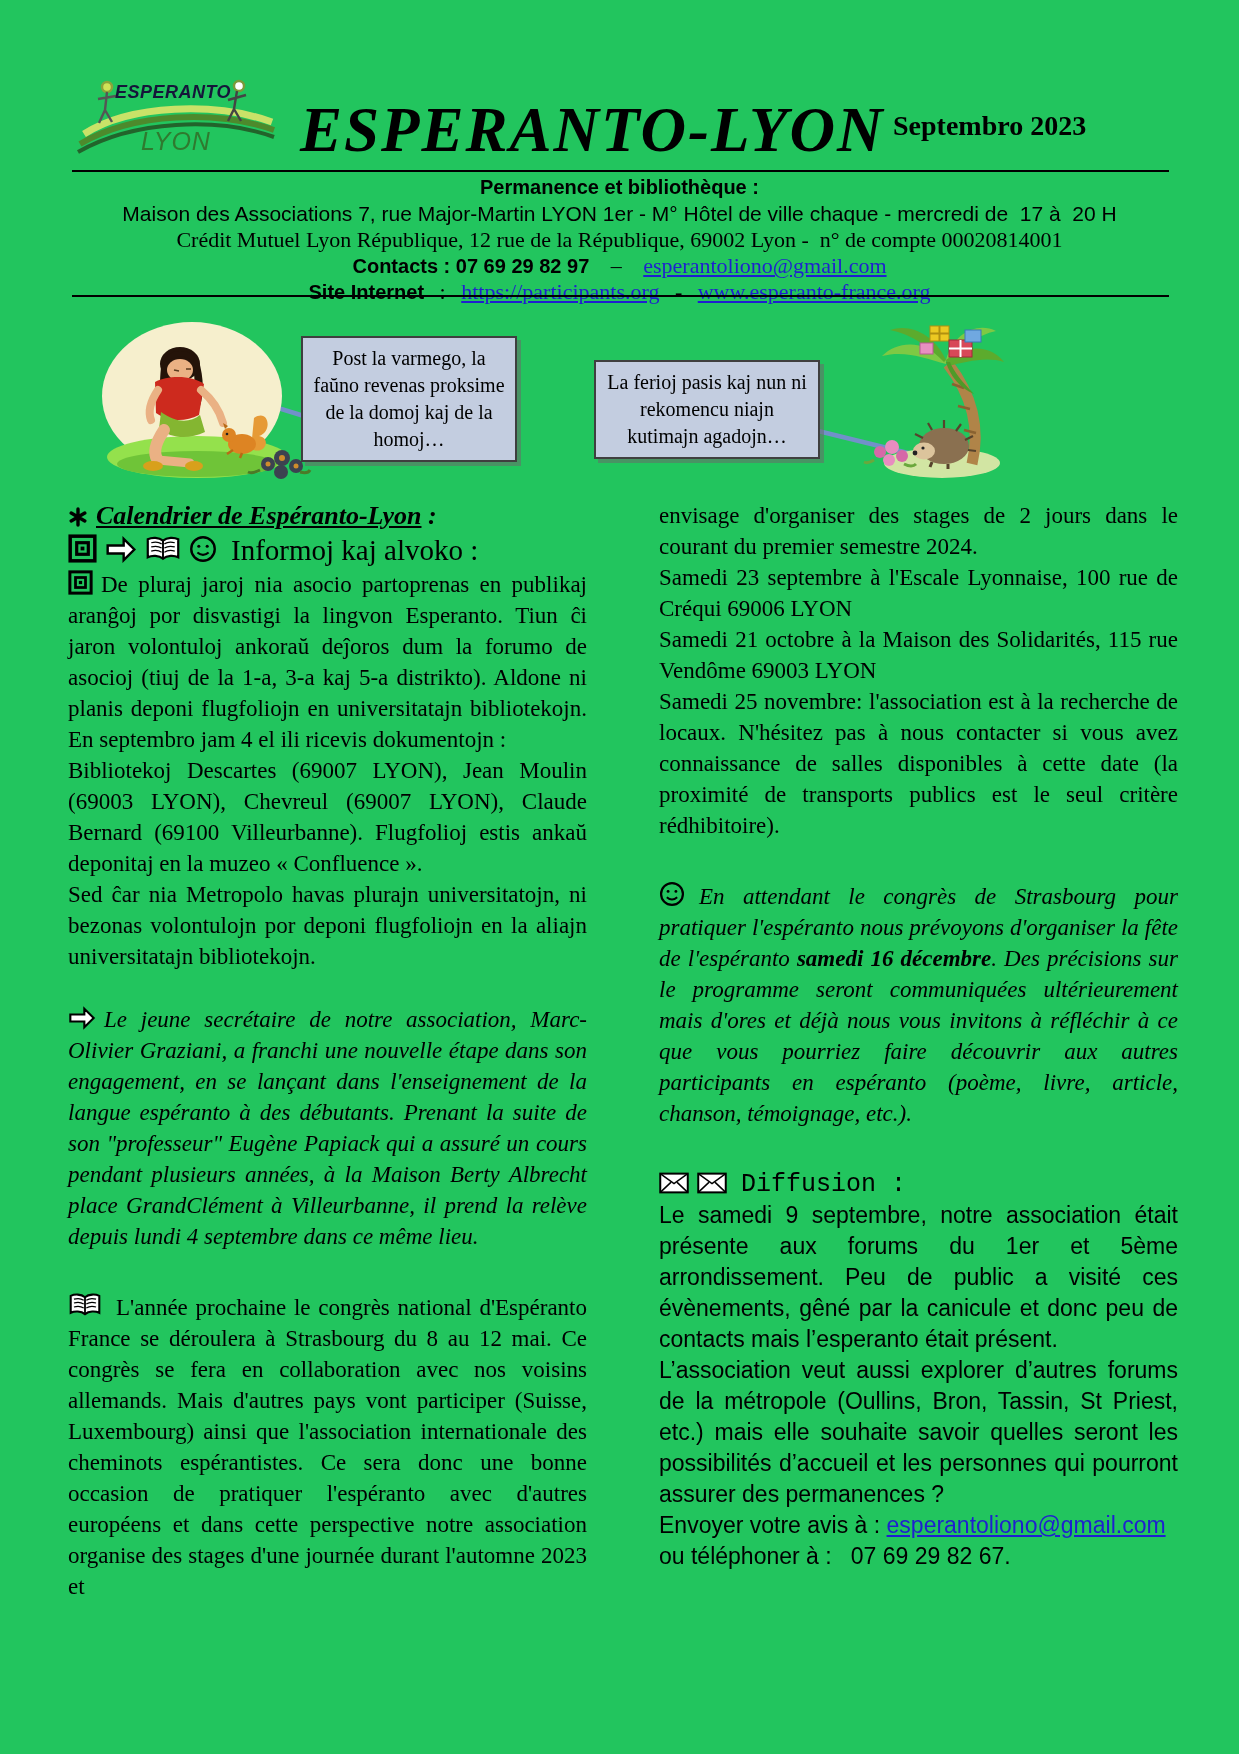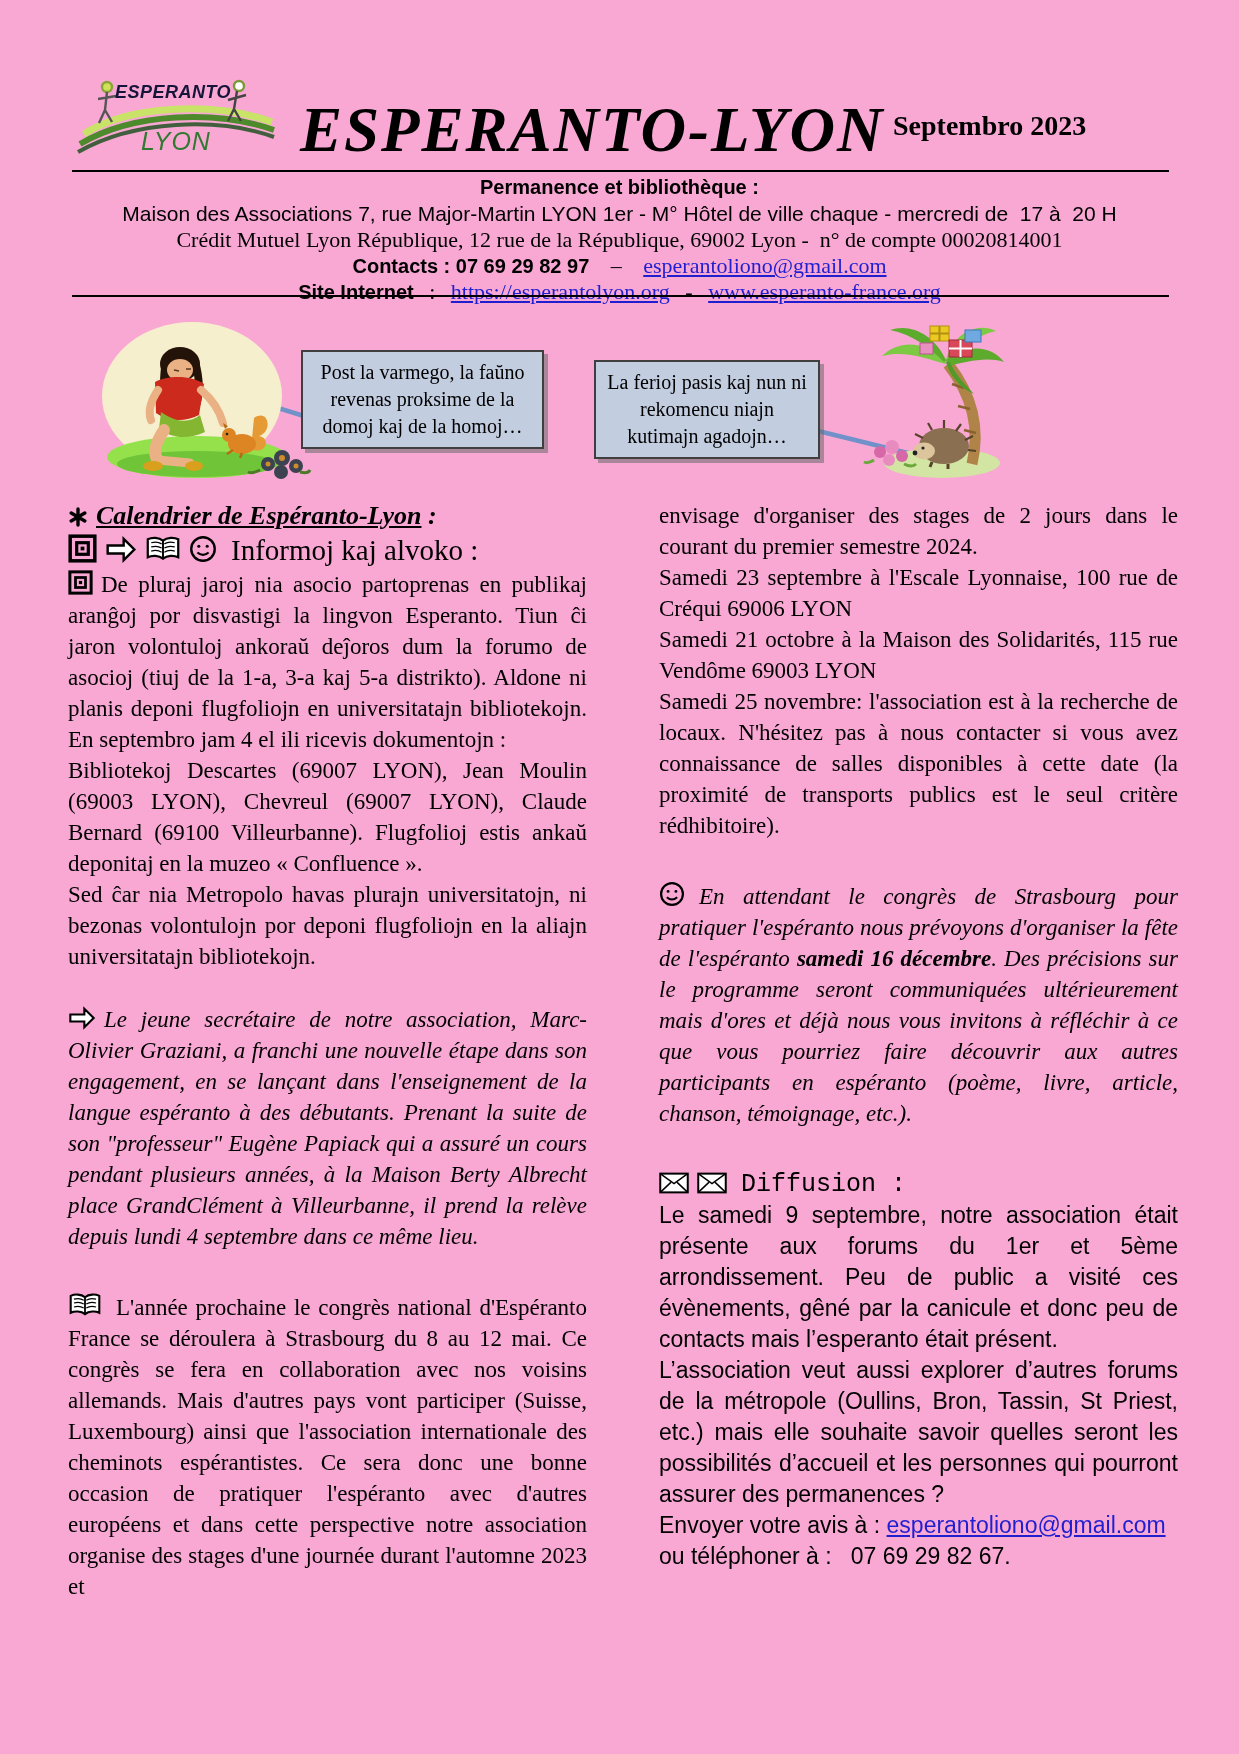--- a/index.html
+++ b/index.html
@@ -1,18 +1,18 @@
 <!DOCTYPE html>
 <html><head>
 <meta charset="utf-8">
 <style>
   html,body { margin:0; padding:0; background:#9a9a9a; }
   .page {
     position:relative; width:1239px; height:1754px; margin:0 auto;
-    background:#f9a8d4; overflow:hidden; color:#000;
+    background:#22c55e; overflow:hidden; color:#000;
     font-family:"Liberation Serif", serif;
   }
   
   .logo { position:absolute; left:76px; top:70px; }
   .masthead-title {
     position:absolute; left:300px; top:94px; width:500px; text-align:center;
     font-size:63px; font-weight:bold; font-style:italic; letter-spacing:2px;
     font-family:Liberation Serif, serif; white-space:nowrap;
   }
   .masthead-date {
@@ -39,21 +39,21 @@
   .band svg.connectors { position:absolute; left:0; top:0; }
   .img-left  { position:absolute; left:92px;  top:6px; }
   .img-right { position:absolute; left:852px; top:2px; }
   .bubble {
     position:absolute; box-sizing:border-box;
     background:#c3cde0; border:2px solid #3f3f3f;
     box-shadow:4px 4px 0 rgba(105,105,105,0.55);
     padding:7px 8px; text-align:center;
     font-family:"Liberation Serif", serif; font-size:20px; line-height:27px;
   }
-  .bubble-left  { left:301px; top:42px; width:243px; }
+  .bubble-left  { left:301px; top:28px; width:216px; }
   .bubble-right { left:594px; top:52px; width:226px; }
   
   .columns { position:absolute; left:68px; top:500px; width:1110px; display:flex; gap:72px; }
   .col { width:519px; font-size:23px; line-height:31px; text-align:justify; }
   .col p { margin:0; }
   .sec-title { font-size:26px; font-weight:bold; font-style:italic; text-align:left; margin:0 0 24px 0; white-space:nowrap; }
   .sec-title .u { text-decoration:underline; }
   .info-head { font-size:29px; line-height:38px; text-align:left; margin:0 0 4px 0; white-space:nowrap; }
   .italic { font-style:italic; }
   .bold-it { font-weight:bold; }
@@ -101,21 +101,21 @@
     <div class="hl hl-2">Maison des Associations 7, rue Major-Martin LYON 1er - M° Hôtel de ville chaque - mercredi de  17 à  20 H</div>
     <div class="hl hl-3">Crédit Mutuel Lyon République, 12 rue de la République, 69002 Lyon -  n° de compte 00020814001</div>
     <div class="hl-4">
       <span class="b-sans">Contacts : 07 69 29 82 97</span>
       <span class="sep">–</span>
       <a class="link link-serif">esperantoliono@gmail.com</a>
     </div>
     <div class="hl-5">
       <span class="b-sans">Site Internet</span>
       <span class="sep2">:</span>
-      <a class="link link-serif">https://esperantolyon.org</a>
+      <a class="link link-serif">https://participants.org</a>
       <span class="sep2">-</span>
       <a class="link link-serif">www.esperanto-france.org</a>
     </div>
   </div>
 
   <div class="rule rule-2"></div>
 
   <div class="band">
 
     <svg class="connectors" width="1239" height="196">

